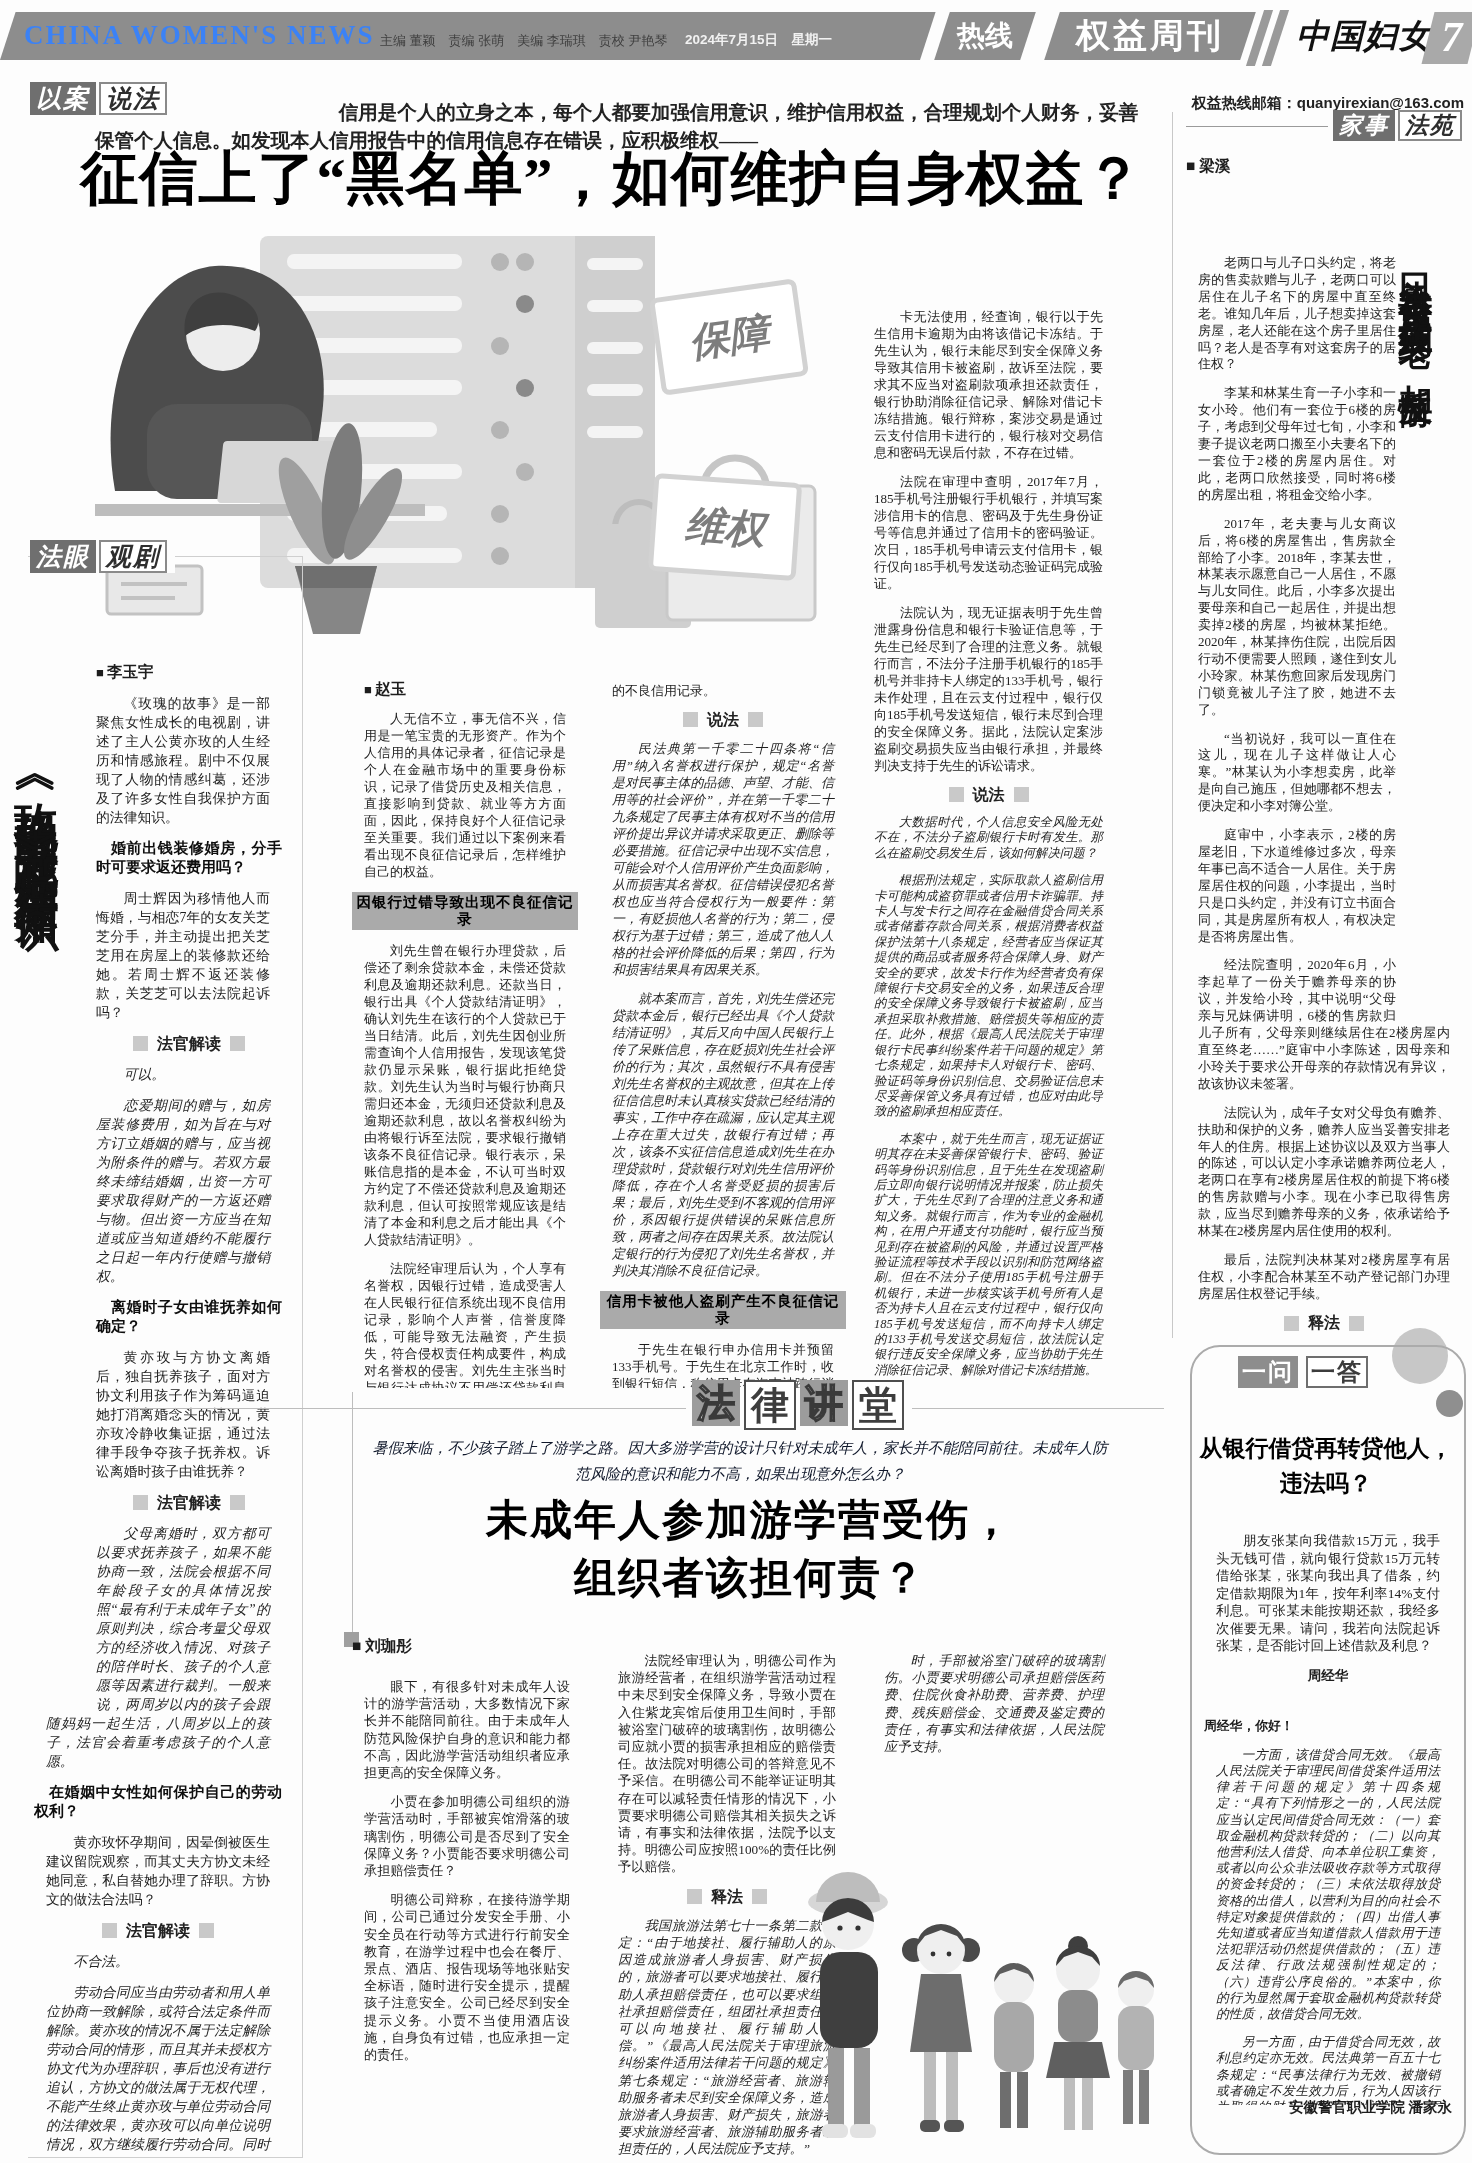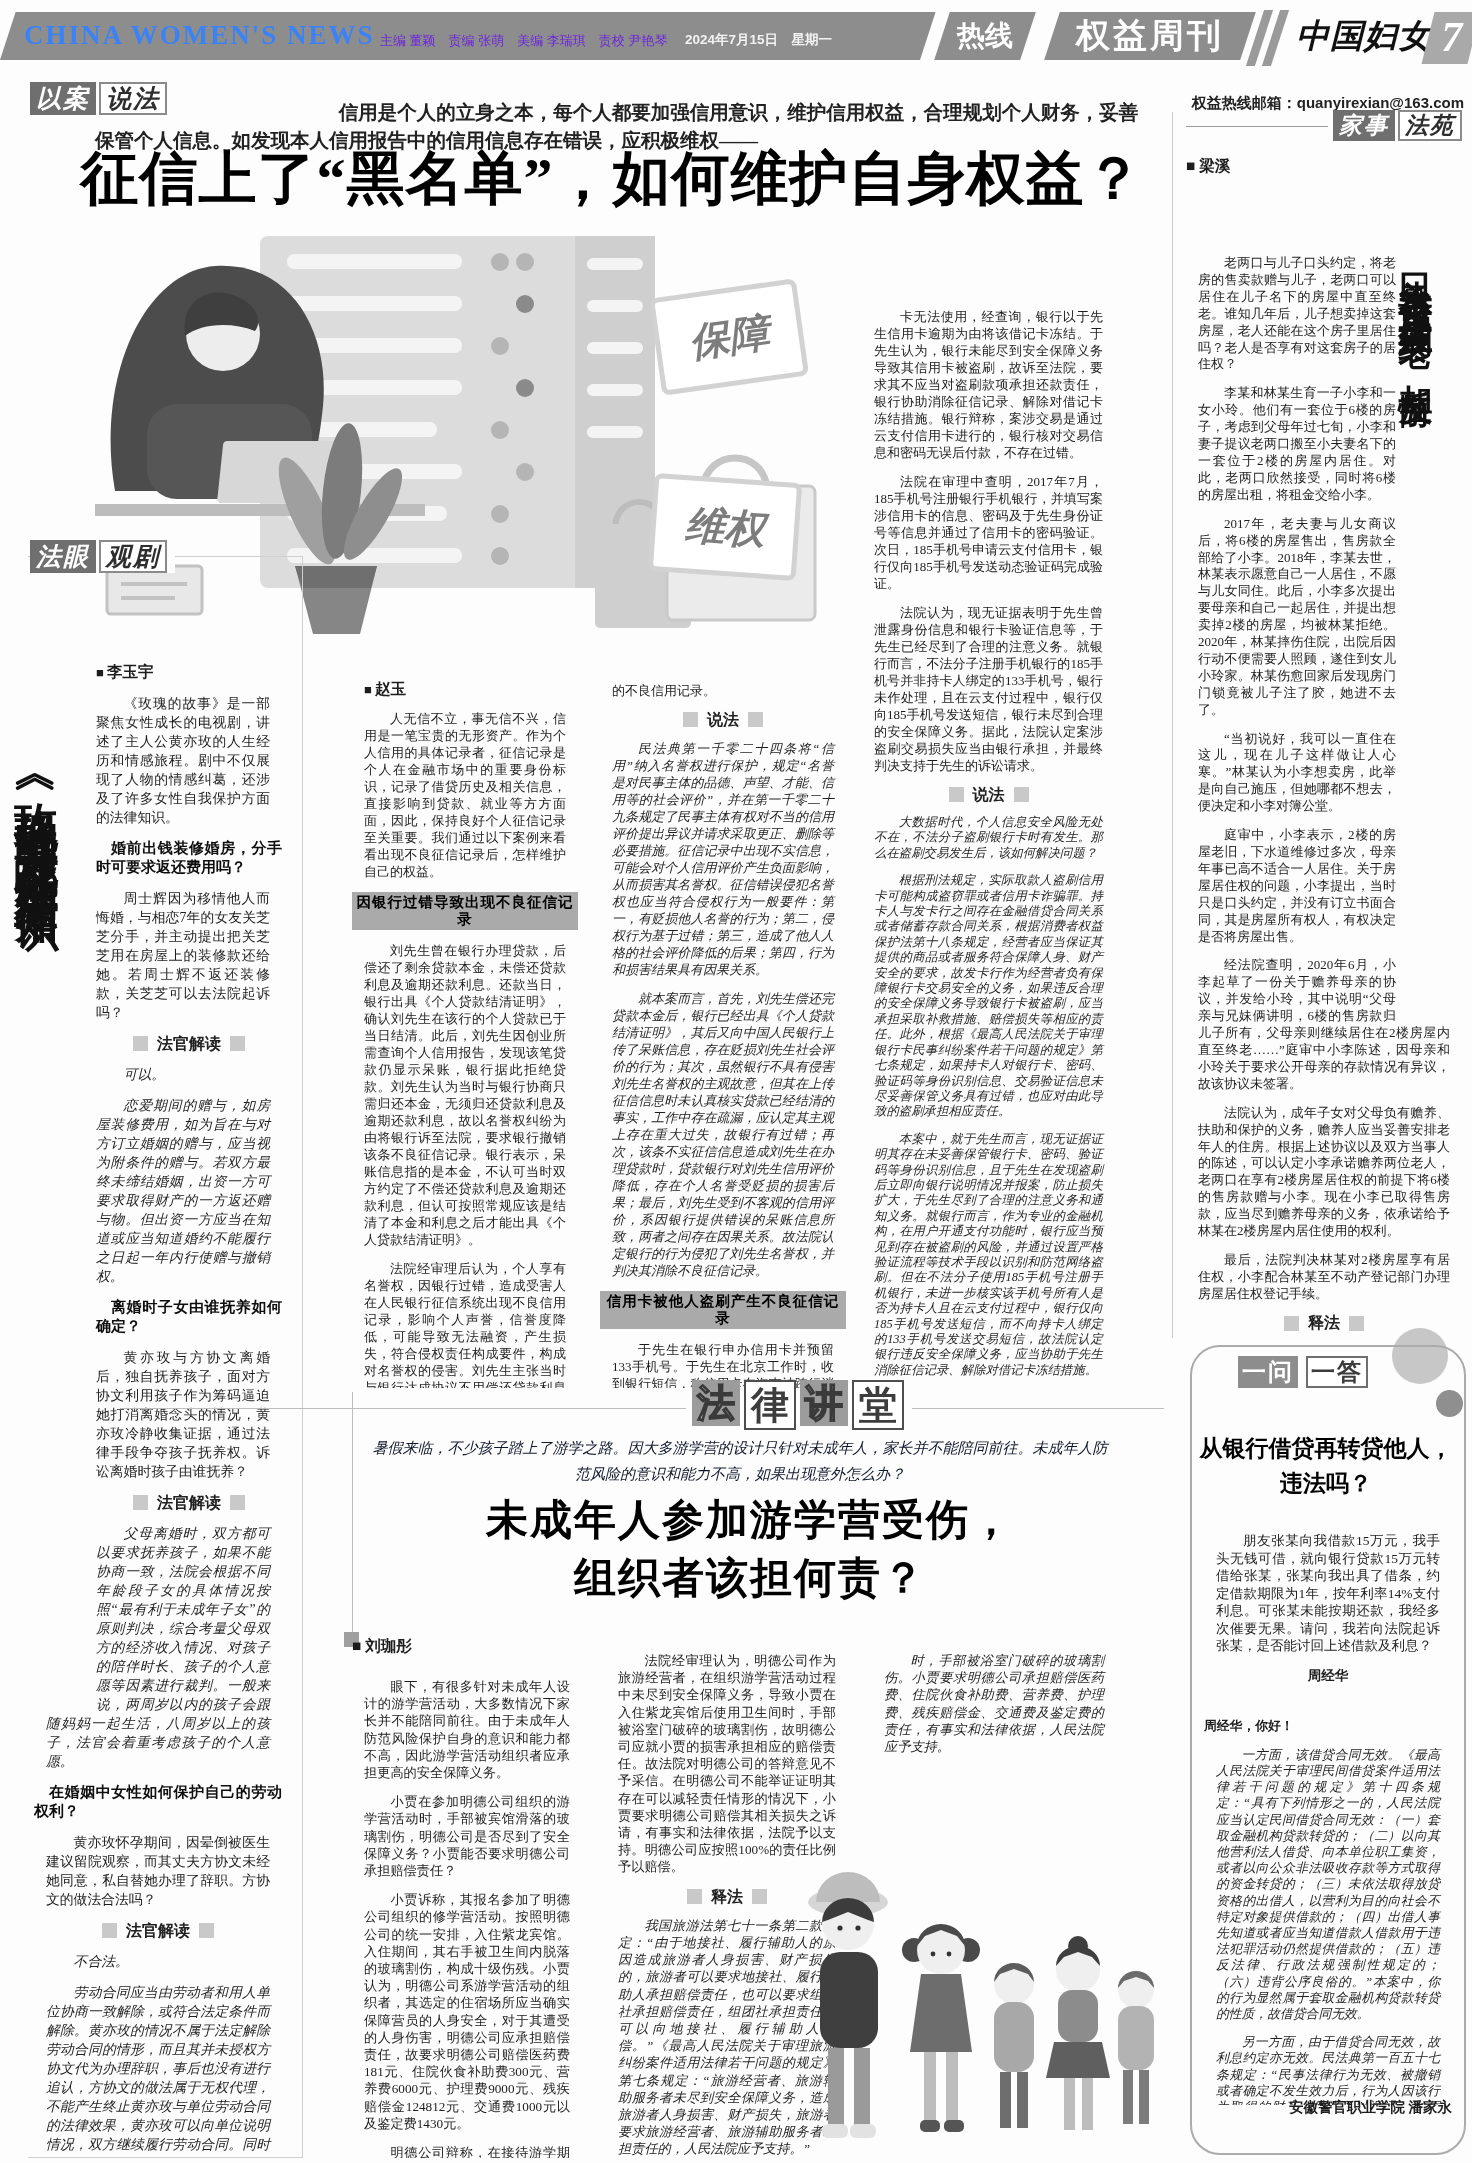--- a/index.html
+++ b/index.html
@@ -6,21 +6,21 @@
   .page{position:relative;width:1472px;height:2163px;background:#fdfdfd;margin:0 auto;
         font-family:"Liberation Serif","DejaVu Serif",serif;color:#1d1d1d;overflow:hidden;}
   [data-interactable]{cursor:default;}
 
   
   .hdr-bar{position:absolute;left:0;top:12px;height:48px;width:100%;}
   .hdr-left{position:absolute;left:0;top:0;height:48px;width:920px;background:#8d8d8d;
             transform:skewX(-18deg);transform-origin:bottom left;}
   .hdr-masthead{position:absolute;left:24px;top:8px;color:#3b82f6;font-weight:bold;font-size:27px;
                 letter-spacing:2px;font-family:"Liberation Serif",serif;}
-  .hdr-credits{position:absolute;left:380px;top:20px;color:#6d28d9;font-size:13px;font-family:"Liberation Sans",sans-serif;}
+  .hdr-credits{position:absolute;left:380px;top:20px;color:#404040;font-size:13px;font-family:"Liberation Sans",sans-serif;}
   .hdr-date{position:absolute;left:685px;top:19px;color:#f2f2f2;font-size:13.5px;font-weight:bold;font-family:"Liberation Sans",sans-serif;}
   .hdr-hot{position:absolute;left:942px;top:0;width:86px;height:48px;background:#8d8d8d;transform:skewX(-18deg);
            color:#fff;font-size:28px;font-weight:900;text-align:center;line-height:48px;}
   .hdr-hot span{display:inline-block;transform:skewX(18deg);}
   .hdr-week{position:absolute;left:1052px;top:0;width:196px;height:48px;background:#8d8d8d;transform:skewX(-18deg);
             color:#fff;font-size:34px;font-weight:900;text-align:center;line-height:48px;}
   .hdr-week span{display:inline-block;transform:skewX(18deg);letter-spacing:3px;}
   .slash{position:absolute;top:-2px;width:9px;height:56px;background:#9a9a9a;transform:skewX(-18deg);}
   .hdr-paper{position:absolute;left:1296px;top:2px;font-size:33px;font-weight:bold;font-style:italic;
              letter-spacing:1px;color:#111;white-space:nowrap;}
@@ -378,21 +378,20 @@
   <div class="lect-headline" data-interactable="false">
     <div class="l1">未成年人参加游学营受伤，</div>
     <div class="l2">组织者该担何责？</div>
   </div>
   <div class="lect-byline" data-interactable="false">刘珈彤</div>
 
   <div class="col" style="left:352px;top:1666px;width:230px;height:492px;font-size:13.2px;line-height:17.2px;" data-interactable="false">
     <div class="flow">
         <p data-interactable="false">眼下，有很多针对未成年人设计的游学营活动，大多数情况下家长并不能陪同前往。由于未成年人防范风险保护自身的意识和能力都不高，因此游学营活动组织者应承担更高的安全保障义务。</p>
         <p data-interactable="false">小贾在参加明德公司组织的游学营活动时，手部被宾馆滑落的玻璃割伤，明德公司是否尽到了安全保障义务？小贾能否要求明德公司承担赔偿责任？</p>
-        <p data-interactable="false">小贾诉称，其报名参加了明德公司组织的修学营活动。按照明德公司的统一安排，入住紫龙宾馆。入住期间，其右手被卫生间内脱落的玻璃割伤，构成十级伤残。小贾认为，明德公司系游学营活动的组织者，其选定的住宿场所应当确实保障营员的人身安全，对于其遭受的人身伤害，明德公司应承担赔偿责任，故要求明德公司赔偿医药费181元、住院伙食补助费300元、营养费6000元、护理费9000元、残疾赔偿金124812元、交通费1000元以及鉴定费1430元。</p>
         <p data-interactable="false">明德公司辩称，在接待游学期间，公司已通过分发安全手册、小安全员在行动等方式进行行前安全教育，在游学过程中也会在餐厅、景点、酒店、报告现场等地张贴安全标语，随时进行安全提示，提醒孩子注意安全。公司已经尽到安全提示义务。小贾不当使用酒店设施，自身负有过错，也应承担一定的责任。</p>
       </div>
   </div>
   <div class="col" style="left:606px;top:1640px;width:242px;height:520px;font-size:13.2px;line-height:17.2px;" data-interactable="false">
     <div class="flow">
         <p data-interactable="false">法院经审理认为，明德公司作为旅游经营者，在组织游学营活动过程中未尽到安全保障义务，导致小贾在入住紫龙宾馆后使用卫生间时，手部被浴室门破碎的玻璃割伤，故明德公司应就小贾的损害承担相应的赔偿责任。故法院对明德公司的答辩意见不予采信。在明德公司不能举证证明其存在可以减轻责任情形的情况下，小贾要求明德公司赔偿其相关损失之诉请，有事实和法律依据，法院予以支持。明德公司应按照100%的责任比例予以赔偿。</p>
       </div>
     <div class="badge-center" data-interactable="false">
         <span>释法</span>
       </div>

